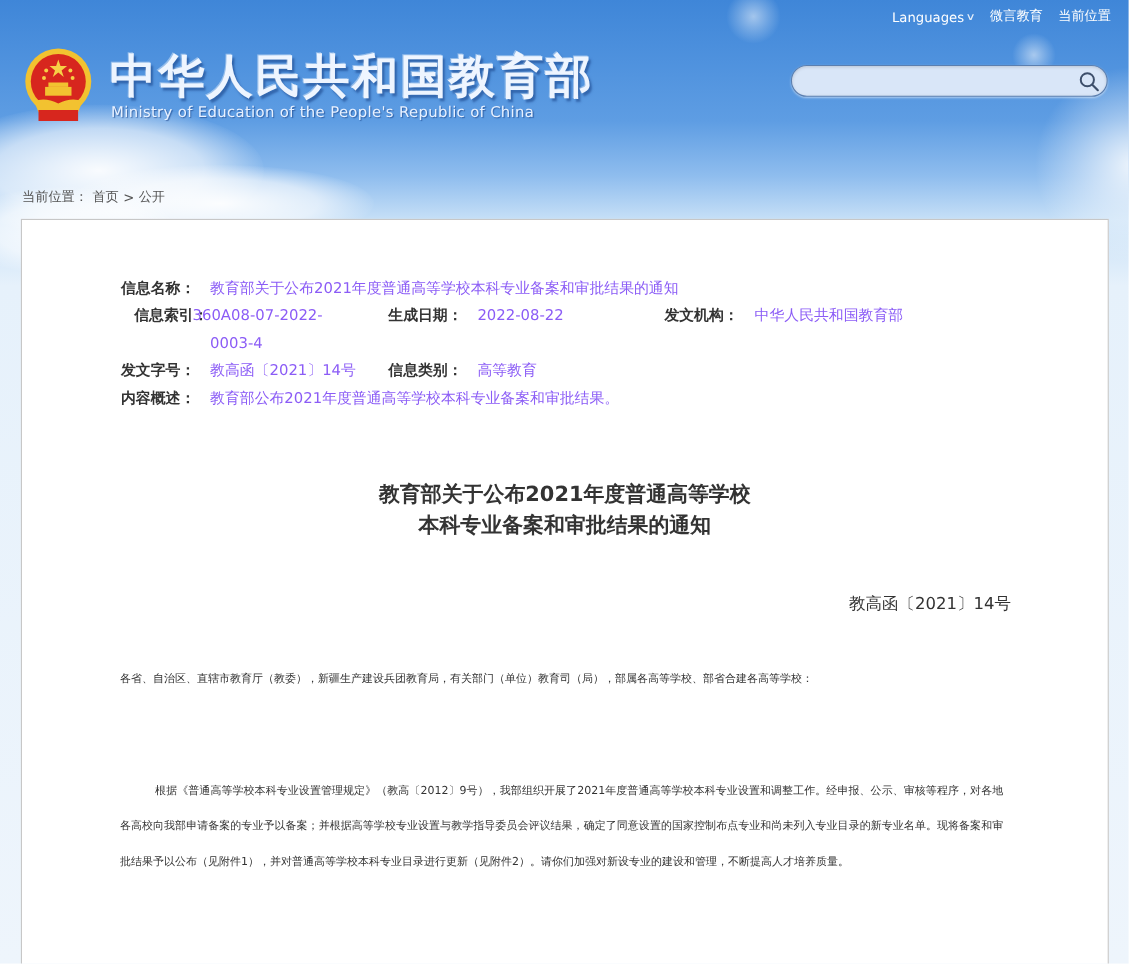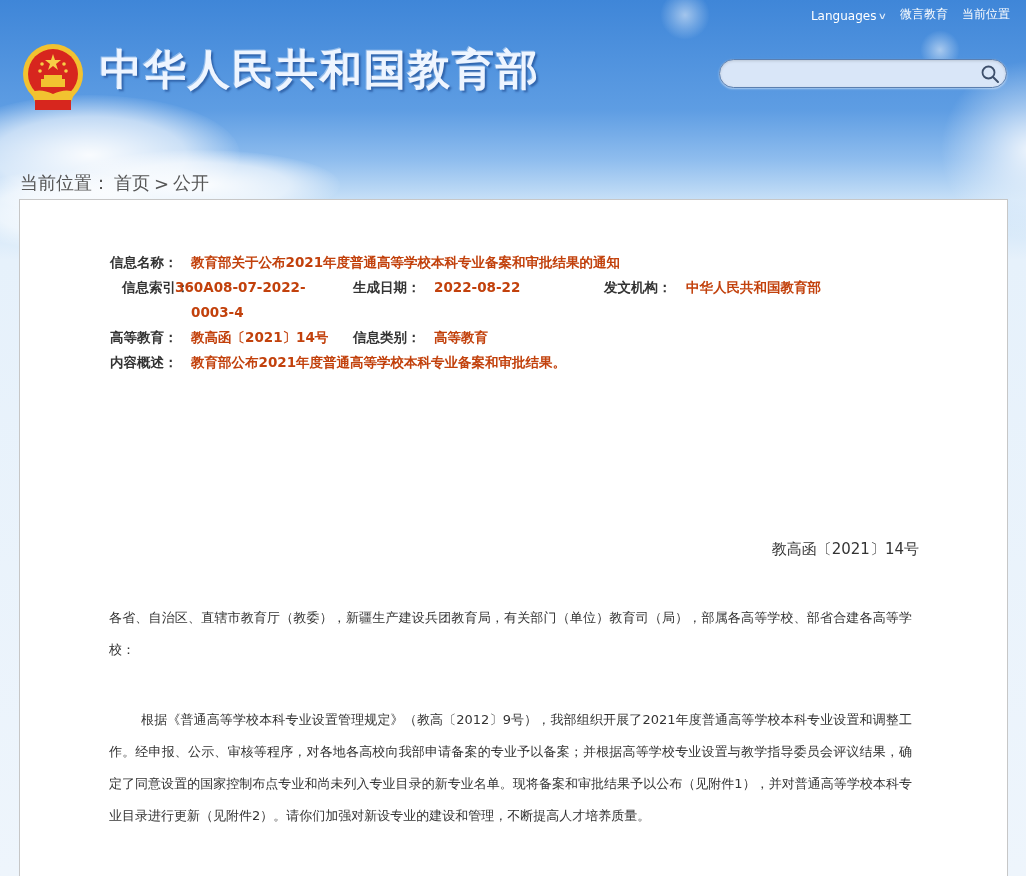--- a/index.html
+++ b/index.html
@@ -37,40 +37,40 @@
       border-radius: 15px; background: #d9e6f8; border: 1.5px solid #5b7fb0;
       box-shadow: inset 0 1px 3px rgba(0,0,0,0.15), 0 1px 2px rgba(255,255,255,0.5);
       box-sizing: border-box;
     }
     .search input {
       position: absolute; left: 12px; top: 3px; width: 240px; height: 20px;
       border: none; background: transparent; outline: none; font-size: 12px; color: #333;
     }
     .search .search-icon { position: absolute; right: 6px; top: 4px; width: 20px; height: 20px; cursor: pointer; }
     .breadcrumb {
-      position: absolute; left: 20px; top: 171px; font-size: 18px; color: #555;
+      position: absolute; left: 20px; top: 171px; font-size: 12px; color: #555;
       display: flex; gap: 4px; align-items: center;
     }
     .breadcrumb a { color: #555; text-decoration: none; }
     .card {
       position: absolute; left: 19px; top: 199px; width: 989px; height: 700px;
       background: #ffffff; border: 1px solid #c7c7c7; box-sizing: border-box;
     }
     .meta { position: absolute; left: 90px; top: 50px; font-size: 13.5px; color: #333; }
     .meta .row { position: relative; height: 25px; }
     .meta .lbl { position: absolute; font-weight: bold; color: #333; white-space: nowrap; }
-    .meta .val { position: absolute; color: #c2410c; white-space: nowrap; line-height: 25px; font-weight: bold; }
+    .meta .val { position: absolute; color: #8b5cf6; white-space: nowrap; line-height: 25px; }
     .meta .lbl { line-height: 25px; }
     .doc-title {
       position: absolute; left: 0; width: 100%; top: 235px; text-align: center;
       font-size: 19px; font-weight: bold; color: #333; line-height: 29px;
     }
     .doc-number { position: absolute; right: 88px; top: 340px; font-size: 15px; color: #333; }
     .body-text {
-      position: absolute; left: 89px; width: 803px; font-size: 13px; color: #333;
+      position: absolute; left: 89px; width: 803px; font-size: 10px; color: #333;
       line-height: 32px; text-align: justify;
     }
     .p1 { top: 402px; }
     .p2 { top: 504px; text-indent: 32px; }
   </style>
 </head>
 <body>
 
 <div class="cloud" style="left:-60px;top:95px;width:300px;height:120px;"></div>
 <div class="cloud" style="left:60px;top:150px;width:280px;height:70px;"></div>
@@ -87,20 +87,21 @@
     <circle cx="21" cy="22" r="1.8" fill="#f7d046"></circle>
     <circle cx="19" cy="29" r="1.8" fill="#f7d046"></circle>
     <circle cx="43" cy="22" r="1.8" fill="#f7d046"></circle>
     <circle cx="45" cy="29" r="1.8" fill="#f7d046"></circle>
     <rect x="20" y="37" width="24" height="8" fill="#f2c230"></rect>
     <rect x="23" y="33" width="18" height="4" fill="#f2c230"></rect>
     <path d="M10 50 Q20 46 32 52 Q44 46 54 50 L50 60 Q40 56 32 62 Q24 56 14 60 Z" fill="#f2c230"></path>
     <rect x="14" y="58" width="36" height="10" fill="#d7261e"></rect>
   </svg>
   <div class="site-title">中华人民共和国教育部</div>
+  <div class="site-subtitle">Ministry of Education of the People's Republic of China</div>
 
   <nav class="topnav">
     <a href="#">
       <span>Languages</span>
       <span class="chev">∨</span>
     </a>
     <a href="#">微言教育</a>
     <a href="#">当前位置</a>
   </nav>
 
@@ -131,31 +132,33 @@
       <span class="val" style="left:65px">360A08-07-2022-</span>
       <span class="lbl" style="left:243px">生成日期：</span>
       <span class="val" style="left:324px">2022-08-22</span>
       <span class="lbl" style="left:494px">发文机构：</span>
       <span class="val" style="left:576px">中华人民共和国教育部</span>
     </div>
     <div class="row">
       <span class="val" style="left:81px">0003-4</span>
     </div>
     <div class="row">
-      <span class="lbl" style="left:0">高等教育：</span>
+      <span class="lbl" style="left:0">发文字号：</span>
       <span class="val" style="left:81px">教高函〔2021〕14号</span>
       <span class="lbl" style="left:243px">信息类别：</span>
       <span class="val" style="left:324px">高等教育</span>
     </div>
     <div class="row">
       <span class="lbl" style="left:0">内容概述：</span>
       <span class="val" style="left:81px">教育部公布2021年度普通高等学校本科专业备案和审批结果。</span>
     </div>
   </div>
 
   <div class="doc-title">
+    <div>教育部关于公布2021年度普通高等学校</div>
+    <div>本科专业备案和审批结果的通知</div>
   </div>
 
   <div class="doc-number">教高函〔2021〕14号</div>
 
   <p class="body-text p1" style="margin:0">各省、自治区、直辖市教育厅（教委），新疆生产建设兵团教育局，有关部门（单位）教育司（局），部属各高等学校、部省合建各高等学校：</p>
   <p class="body-text p2" style="margin:0">根据《普通高等学校本科专业设置管理规定》（教高〔2012〕9号），我部组织开展了2021年度普通高等学校本科专业设置和调整工作。经申报、公示、审核等程序，对各地各高校向我部申请备案的专业予以备案；并根据高等学校专业设置与教学指导委员会评议结果，确定了同意设置的国家控制布点专业和尚未列入专业目录的新专业名单。现将备案和审批结果予以公布（见附件1），并对普通高等学校本科专业目录进行更新（见附件2）。请你们加强对新设专业的建设和管理，不断提高人才培养质量。</p>
 </div>
 
 </body></html>

